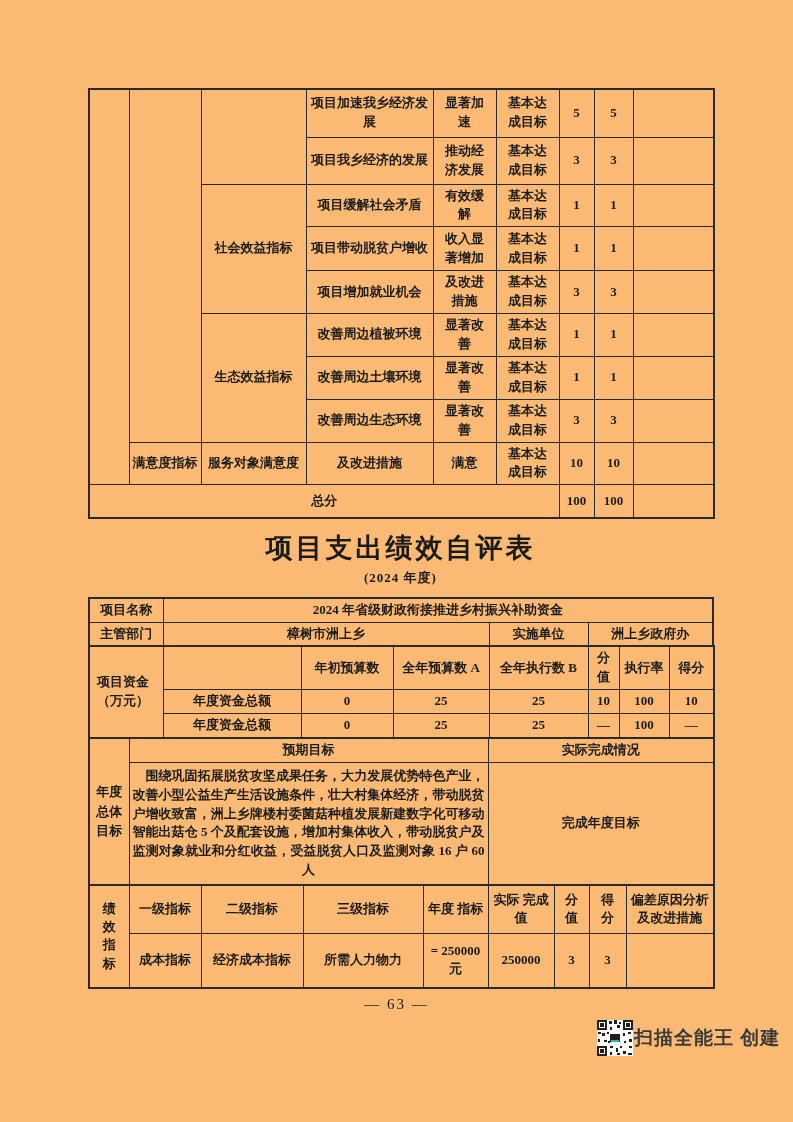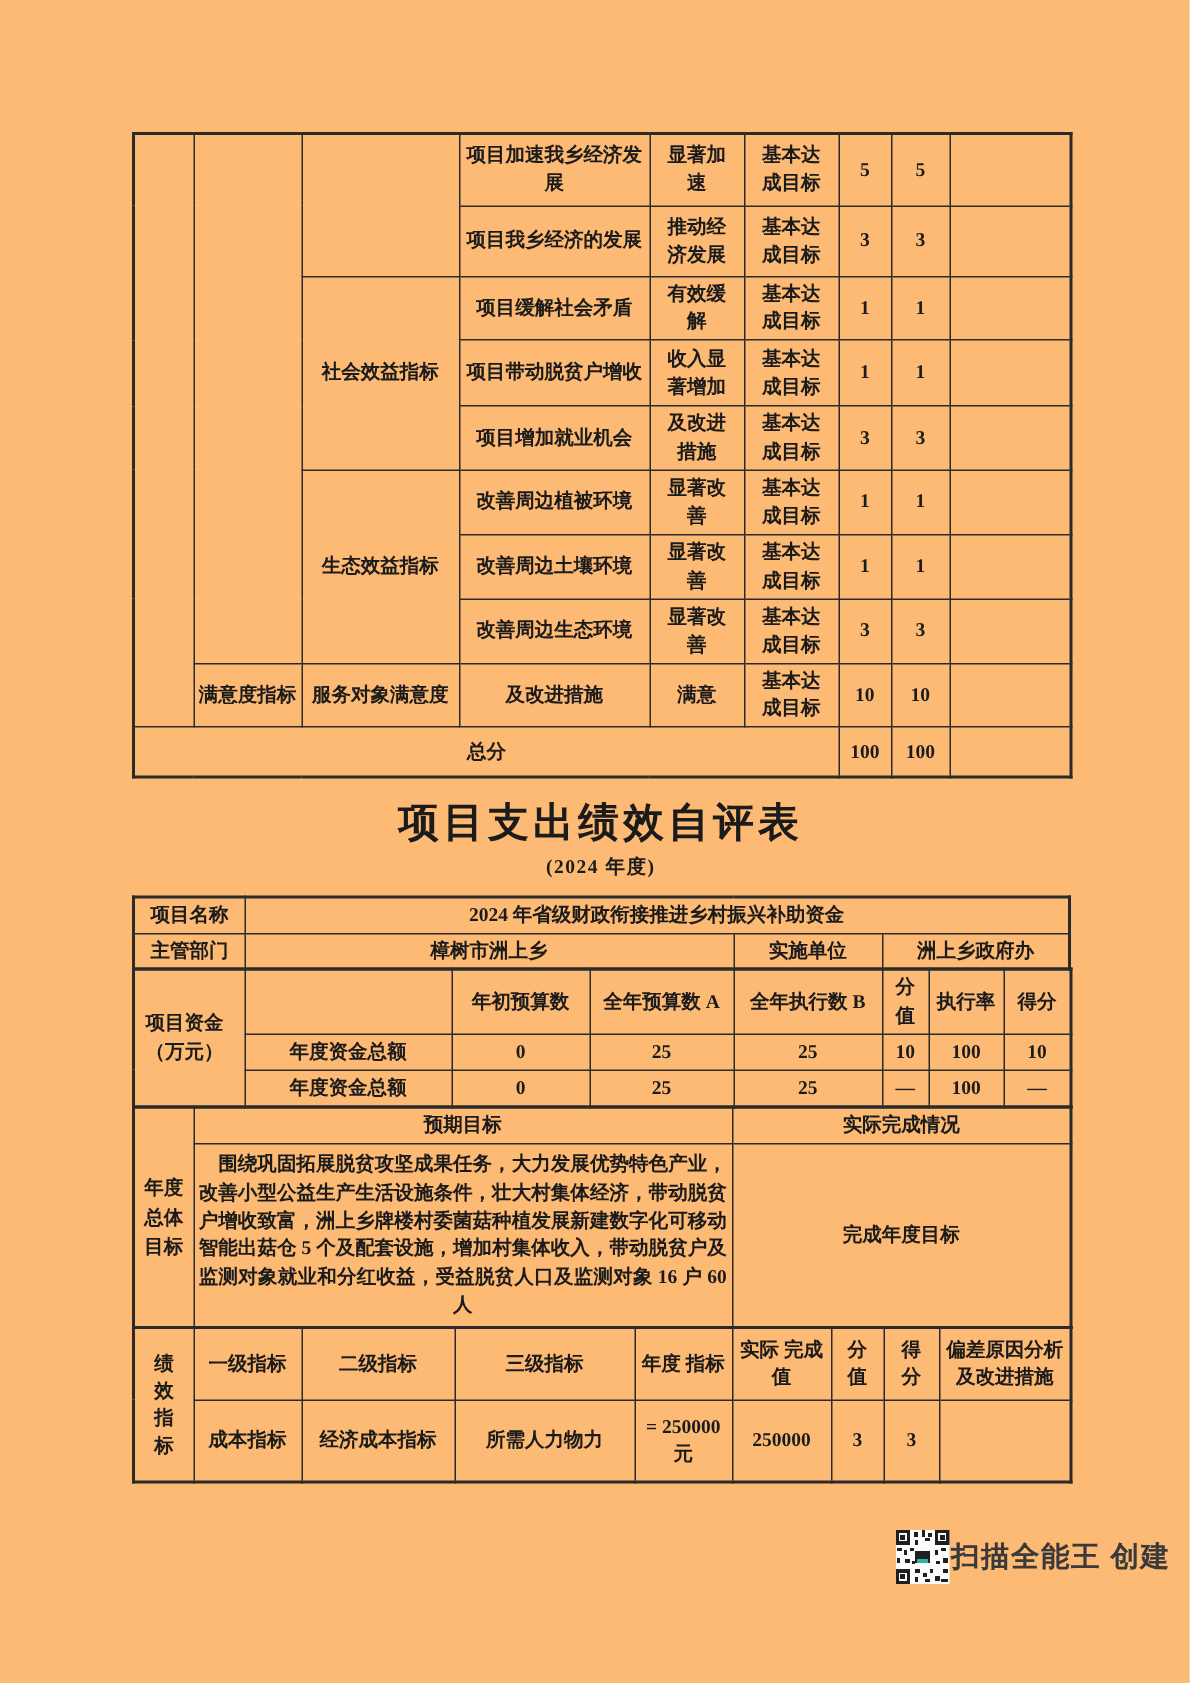--- a/index.html
+++ b/index.html
@@ -312,20 +312,21 @@
         <td class="num">250000</td>
         <td class="num">3</td>
         <td class="num">3</td>
         <td></td>
       </tr>
     </tbody>
       </table>
 
   </div>
 
+  <div class="pageno">— 63 —</div>
 
   <div class="scanmark">
     <svg class="qr" viewBox="0 0 33 33" shape-rendering="crispEdges">
       <rect x="0" y="0" width="33" height="33" fill="#fcfcfa"></rect>
       <g fill="#1f1f1f">
         <rect x="0" y="0" width="9" height="9"></rect>
           <rect x="24" y="0" width="9" height="9"></rect>
           <rect x="0" y="24" width="9" height="9"></rect>
         <rect x="11" y="1" width="3" height="3"></rect>
           <rect x="16" y="0" width="2" height="4"></rect>

